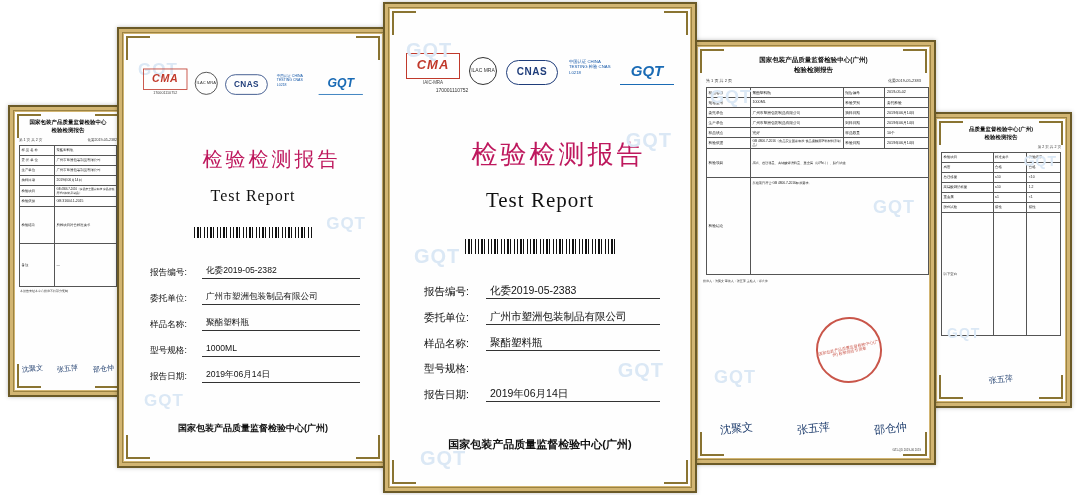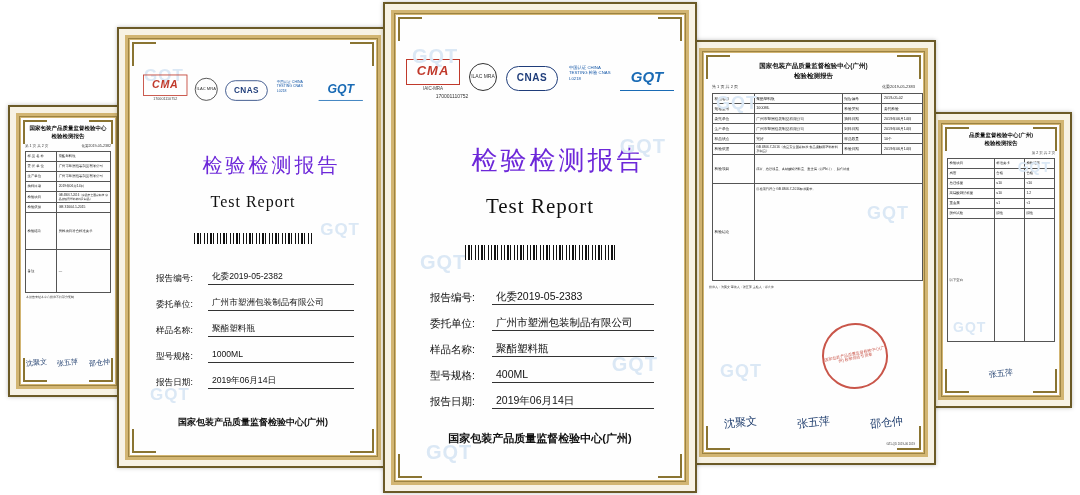--- a/index.html
+++ b/index.html
@@ -20,21 +20,20 @@
     height: 495px;
     background: #ffffff;
   }
 
   
   .cert {
     position: absolute;
     box-sizing: border-box;
     background: #f7f2e4;
     border: 2px solid #6b5a27;
-    padding: 6px;
     box-shadow: 0 0 4px rgba(0,0,0,0.25);
   }
   .cert .gold {
     box-sizing: border-box;
     width: 100%;
     height: 100%;
     background:
       linear-gradient(135deg,#d8c07a 0%,#f4e9bf 18%,#bda martin 30%,#cdb06a 50%,#f6eec6 70%,#c8a95f 100%);
     background-color: #d2b572;
     padding: 5px;
@@ -145,21 +144,21 @@
   .cma-code {
     text-align: center;
     font-size: 5px;
     color: #333;
     margin-top: 2px;
     margin-left: -176px;
   }
   .doc-title {
     text-align: center;
     font-size: 26px;
-    color: #6d28d9;
+    color: #be185d;
     letter-spacing: 3px;
     margin-top: 44px;
     font-family: Liberation Sans, sans-serif;
     margin-left: 37px;
   }
   .doc-title-en {
     text-align: center;
     font-size: 21px;
     color: #111;
     margin-top: 16px;
@@ -600,21 +599,20 @@
           <div class="frow">
             <div class="flabel">委托单位:</div>
             <div class="fvalue">广州市塑洲包装制品有限公司</div>
           </div>
           <div class="frow">
             <div class="flabel">样品名称:</div>
             <div class="fvalue">聚酯塑料瓶</div>
           </div>
           <div class="frow">
             <div class="flabel">型号规格:</div>
-            <div class="fvalue">400ML</div>
           </div>
           <div class="frow">
             <div class="flabel">报告日期:</div>
             <div class="fvalue">2019年06月14日</div>
           </div>
         </div>
 
         <div class="footer-org">国家包装产品质量监督检验中心(广州)</div>
       </div>
     </div>

